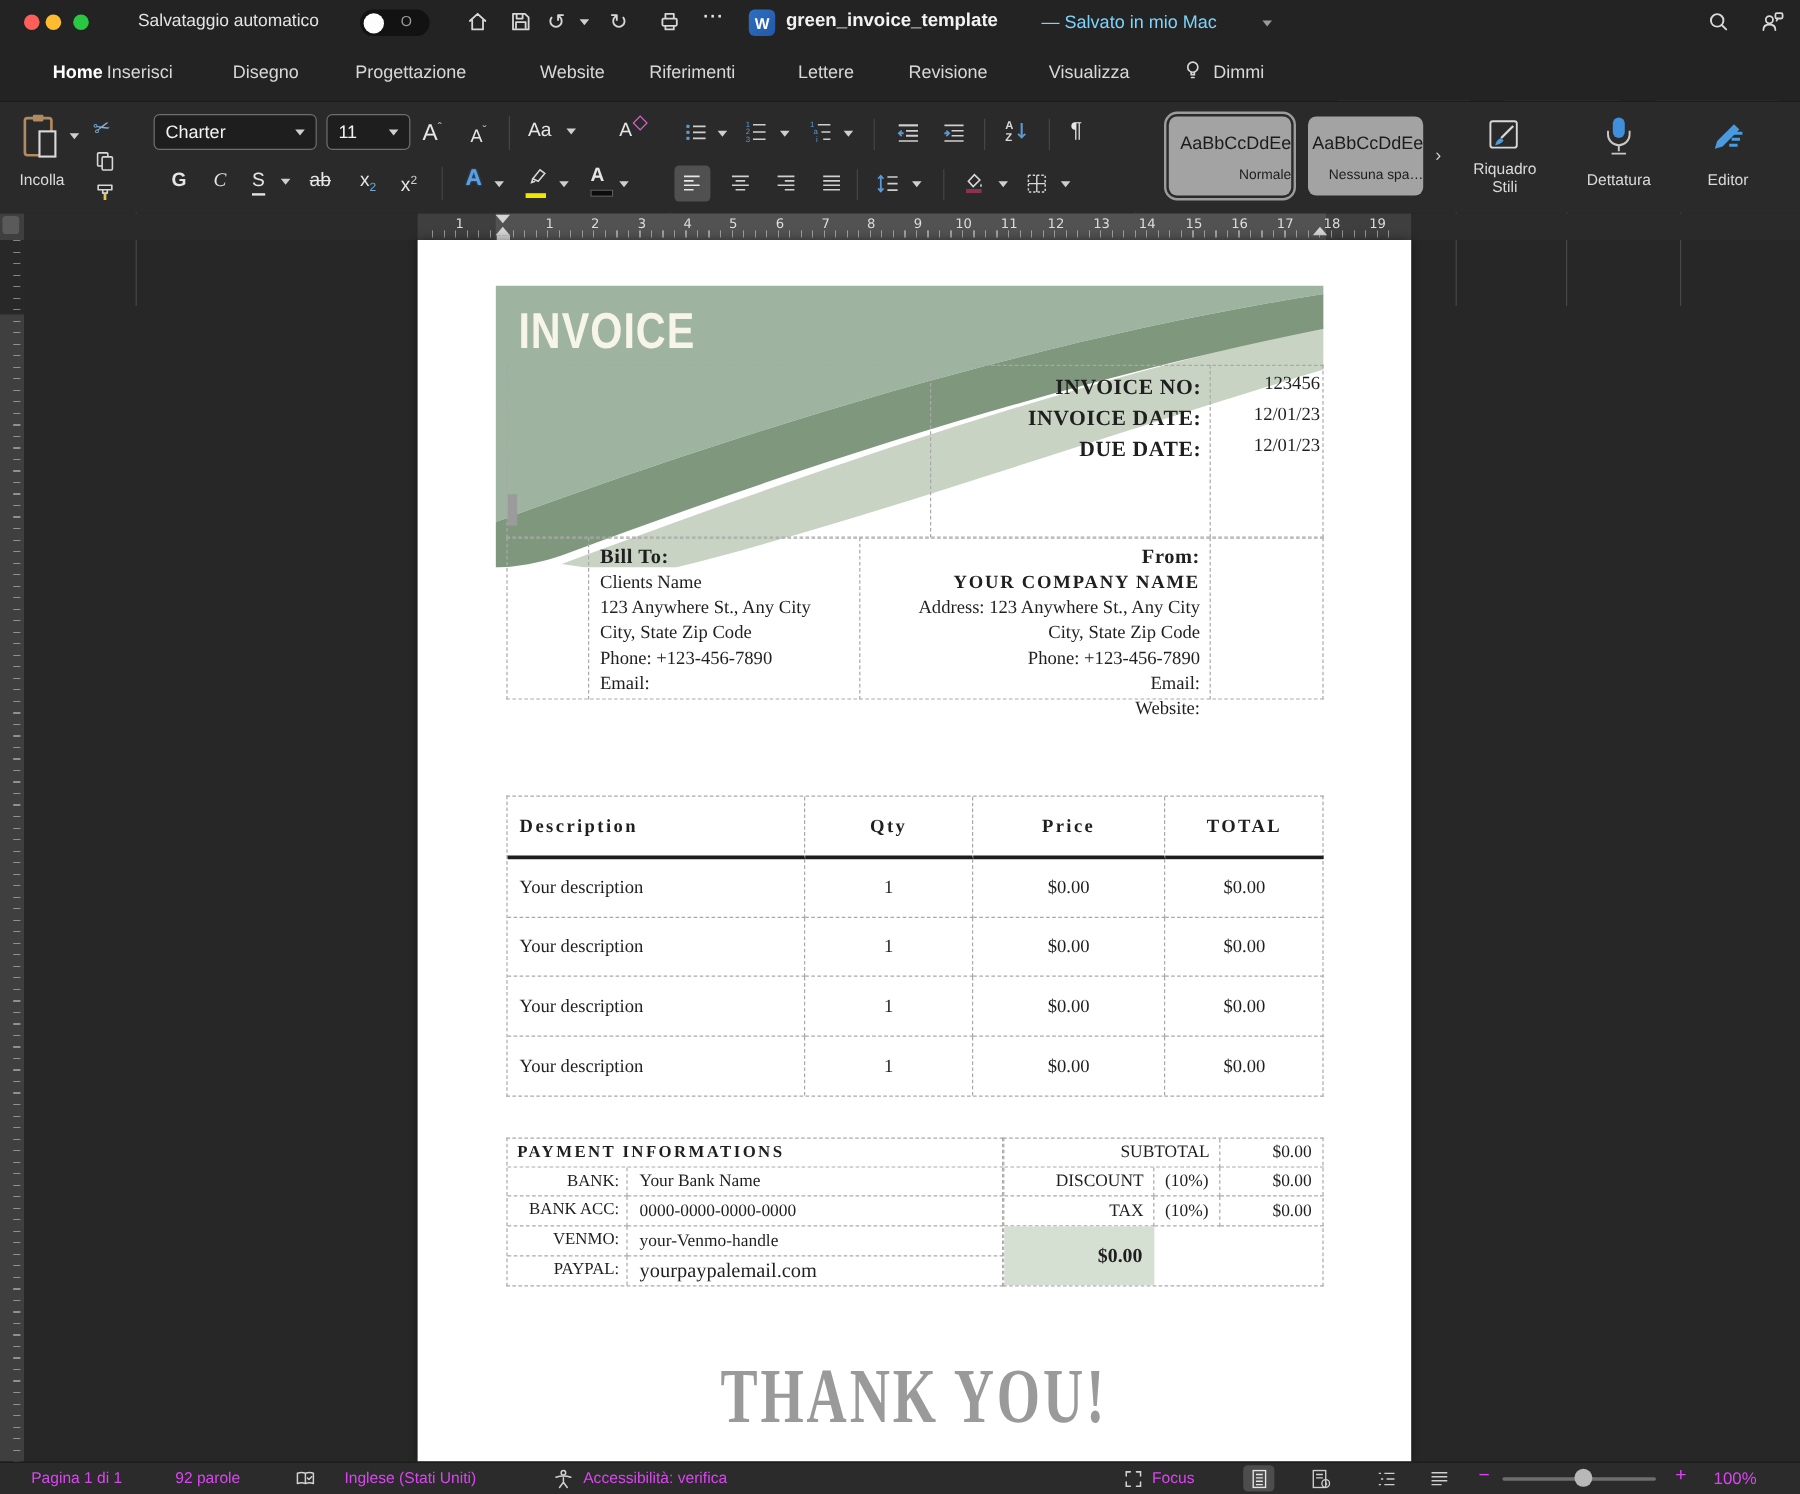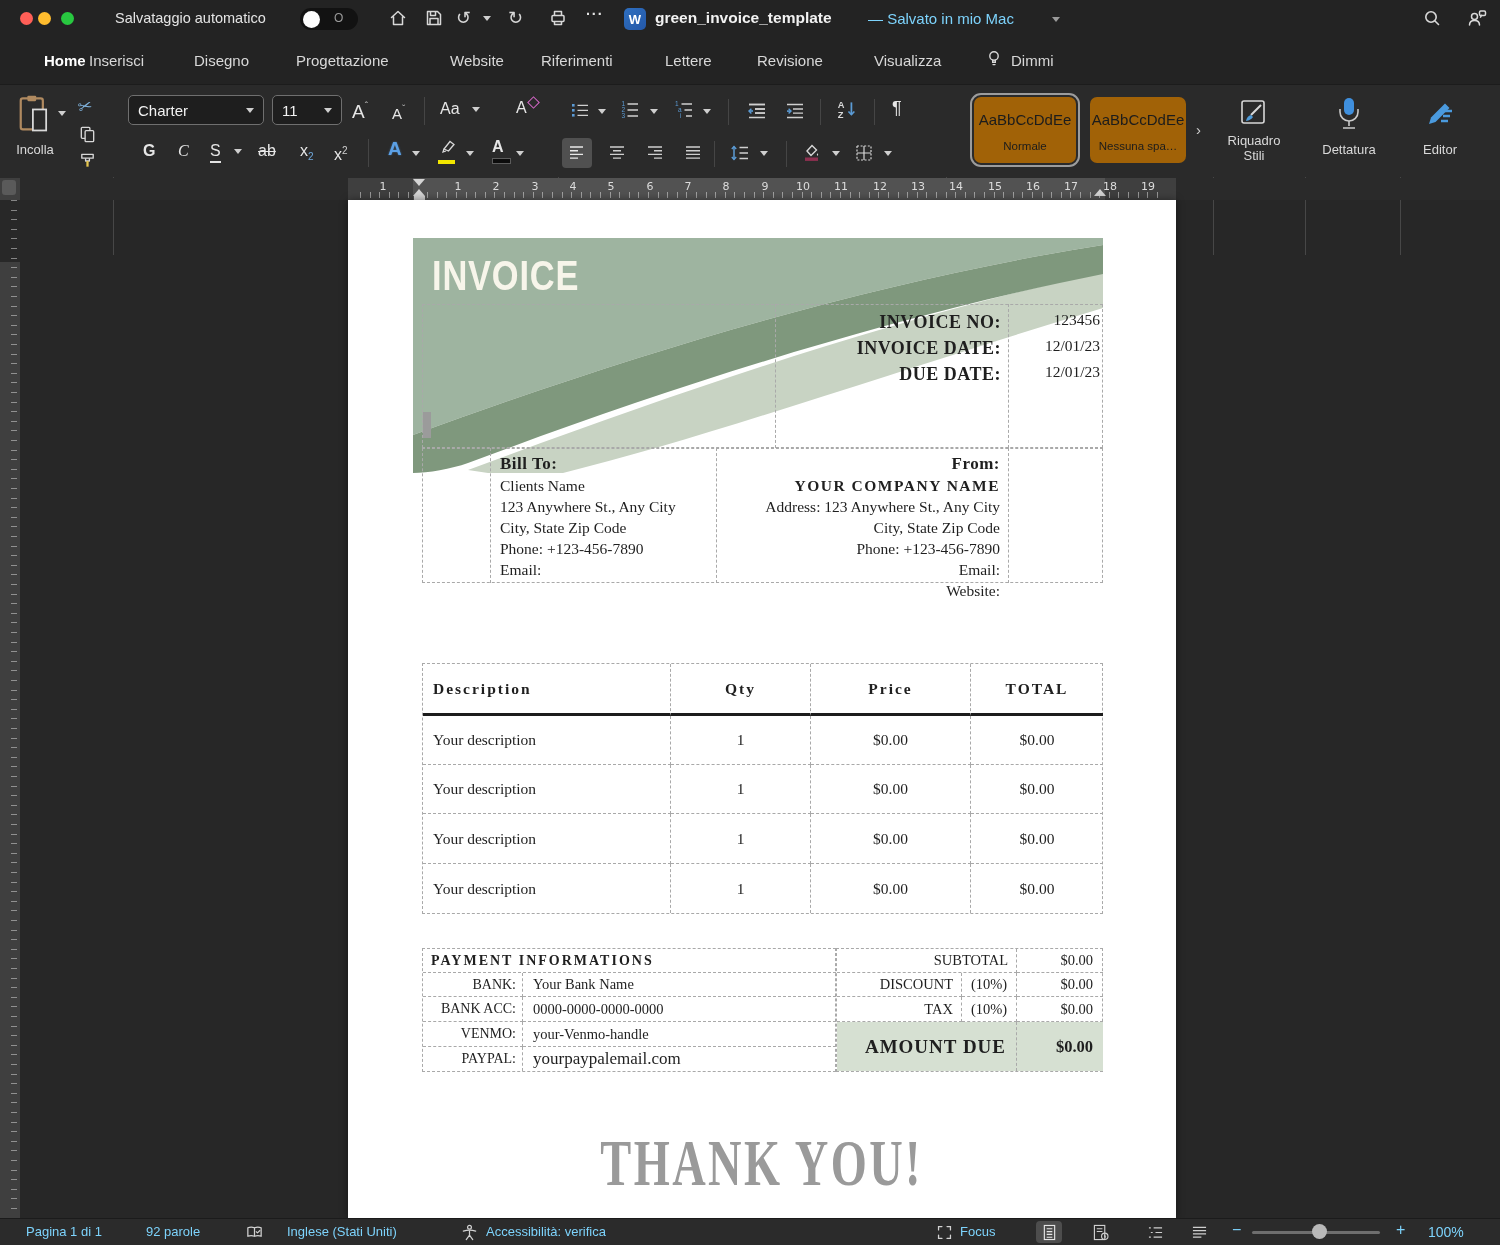--- a/index.html
+++ b/index.html
@@ -29,21 +29,21 @@
   
   .toolbar{left:0;top:84px;width:1500px;height:94px;background:#2a2a2a;border-top:1px solid #1c1c1c;box-sizing:border-box;}
   .gdiv{width:1px;background:#474747;top:92px;height:78px;}
   .sdiv{width:1px;background:#454545;}
   .combo{background:#1e1e1e;border:1px solid #6f6f6f;border-radius:5px;color:#f2f2f2;font-size:15px;
          display:flex;align-items:center;justify-content:space-between;padding:0 9px;box-sizing:border-box;}
   .caret{width:0;height:0;border-left:4px solid transparent;border-right:4px solid transparent;
          border-top:5px solid #cfcfcf;display:inline-block;}
   .fmt{font-size:16px;color:#e6e6e6;line-height:20px;}
   .toollabel{font-size:13px;color:#d9d9d9;text-align:center;}
-  .stylecard{background:#a16207;border-radius:7px;color:#1c1c1c;text-align:center;}
+  .stylecard{background:#a3a3a3;border-radius:7px;color:#1c1c1c;text-align:right;}
   .stylecard .sample{font-size:15px;margin-top:14px;}
   .stylecard .sname{font-size:11.5px;margin-top:12px;}
   .selcard{outline:2px solid #9c9c9c;outline-offset:2px;}
   .ybar{width:17px;height:4px;background:#f2e600;}
   .kbar{width:17px;height:4px;background:#0c0c0c;border:1px solid #5c5c5c;}
   
   .rulerrow{left:0;top:178px;width:1500px;height:22px;background:#2a2a2a;}
   .rstrip{left:348px;top:0;width:828px;height:22px;background:#3f3f3f;}
   .rband{left:413px;top:0;width:692px;height:22px;background:#525252;}
   .rnum{font-size:11px;color:#dcdcdc;width:20px;text-align:center;top:2px;font-family:"DejaVu Sans",sans-serif;}
@@ -72,21 +72,21 @@
   .cell.last{border-right:none;}
   .cell.bot{border-bottom:none;}
   .hcell{font-weight:bold;letter-spacing:2px;border-bottom:3px solid #1d1d1d;font-size:15.5px;}
   .ctr{justify-content:center;}
   .rgt{justify-content:flex-end;}
   .greenfill{background:#d6e0d2;}
   .thanks{font-size:58px;font-weight:bold;color:#9a9a9a;letter-spacing:3px;
           transform:scale(.8,1.12);transform-origin:center;white-space:nowrap;}
   
   .statusbar{left:0;top:1218px;width:1500px;height:27px;background:#2b2b2b;border-top:1px solid #1b1b1b;box-sizing:border-box;}
-  .sbtext{font-size:13px;color:#7dd3fc;top:5px;}
+  .sbtext{font-size:13px;color:#d946ef;top:5px;}
   .viewbtn{top:2px;width:26px;height:22px;border-radius:4px;display:flex;align-items:center;justify-content:center;}
   .viewbtn.sel{background:#4d4d4d;}
   .slidertrack{top:12px;width:128px;height:3px;border-radius:2px;background:#6e6e6e;}
   .sliderknob{top:5px;width:15px;height:15px;border-radius:50%;background:#b8b8b8;}
 </style>
 </head>
 <body>
 
 <div class="screen">
 
@@ -521,21 +521,20 @@
 
     <div class="abs grid" style="left:488px;top:748px;width:267px;grid-template-columns:125px 55px 86px;grid-template-rows:24px 24px 25px 49px">
       <div class="cell rgt" style="grid-column:1 / span 2;font-size:14.5px;padding-right:8px">SUBTOTAL</div>
       <div class="cell rgt last" style="font-size:14.5px;padding-right:10px">$0.00</div>
       <div class="cell rgt" style="font-size:14.5px;padding-right:8px">DISCOUNT</div>
       <div class="cell ctr" style="font-size:14.5px">(10%)</div>
       <div class="cell rgt last" style="font-size:14.5px;padding-right:10px">$0.00</div>
       <div class="cell rgt" style="font-size:14.5px;padding-right:8px">TAX</div>
       <div class="cell ctr" style="font-size:14.5px">(10%)</div>
       <div class="cell rgt last" style="font-size:14.5px;padding-right:10px">$0.00</div>
-      <div class="cell bot rgt greenfill" style="grid-column:1 / span 2;font-weight:bold;font-size:19px;letter-spacing:1px;padding-right:10px">AMOUNT DUE</div>
       <div class="cell bot rgt last greenfill" style="font-weight:bold;font-size:16.5px;padding-right:10px">$0.00</div>
     </div>
 
     <div class="abs" style="left:0;top:930px;width:828px;display:flex;justify-content:center">
       <span class="thanks">THANK YOU!</span>
     </div>
   </div>
 
   <div class="abs statusbar">
     <span class="abs sbtext" style="left:26px">Pagina 1 di 1</span>

